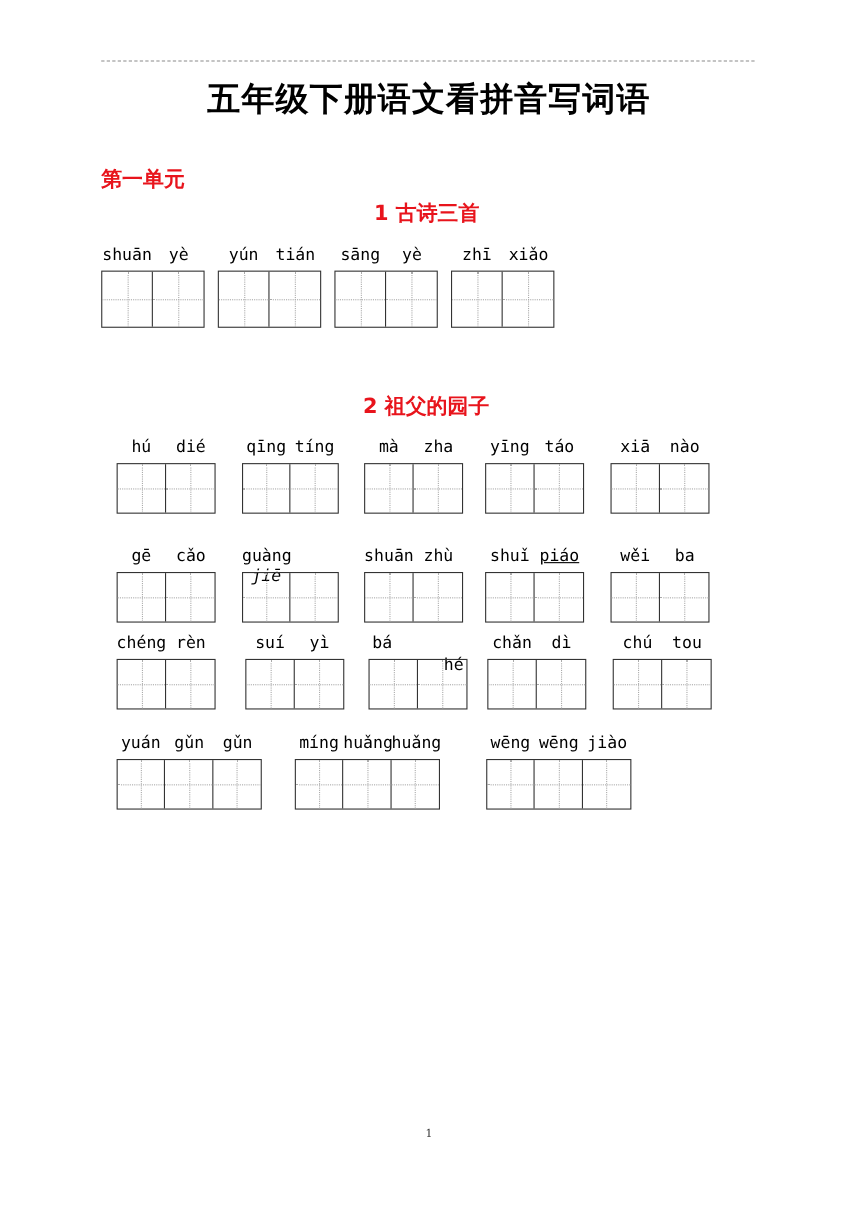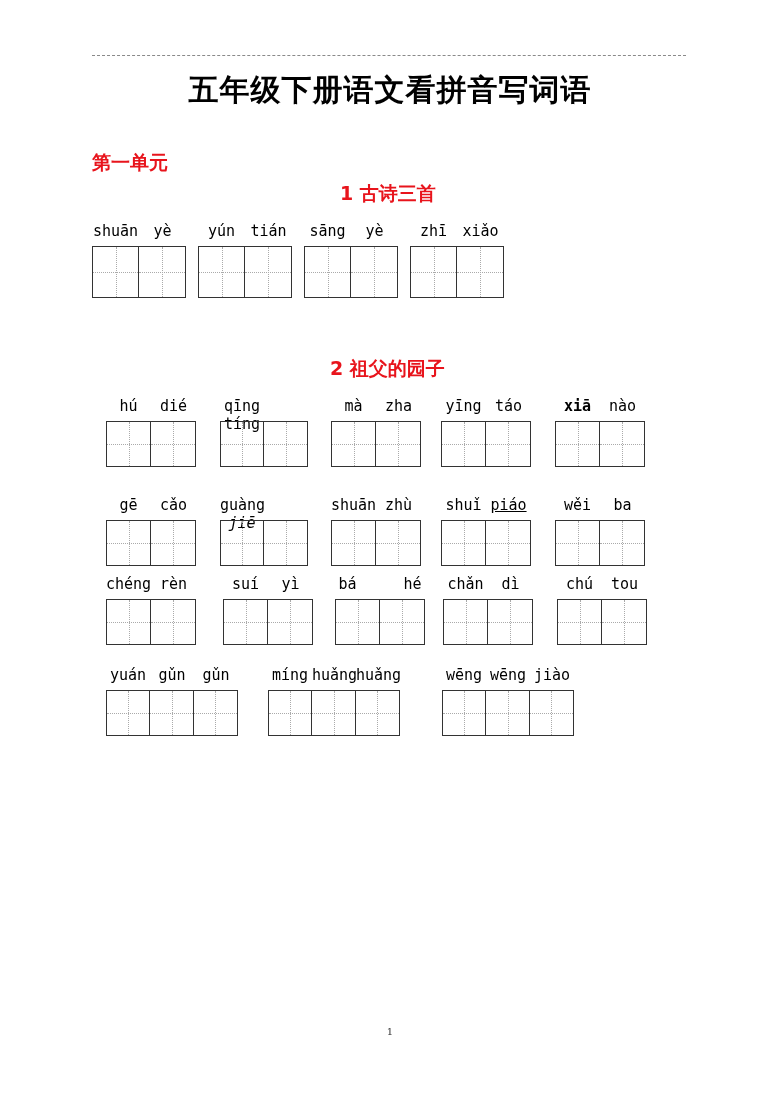--- a/index.html
+++ b/index.html
@@ -77,21 +77,21 @@
       <div class="py" style="width: 90px;">
         <span style="width: 45px;">hú</span>
         <span style="width: 45px;">dié</span>
       </div>
       <div class="grid" style="top: 24px; width: 90px; height: 46px;">
         <div class="cell" style="width: 45px; height: 100%;"></div>
         <div class="cell" style="width: 45px; height: 100%;"></div>
       </div>
     </div>
     <div class="item" style="left: 220px; top: 397px; width: 88px;">
-      <div class="py" style="width: 88px; flex-direction: column;">
+      <div class="py" style="width: 88px;">
         <span style="width: 44px;">qīng</span>
         <span style="width: 44px;">tíng</span>
       </div>
       <div class="grid" style="top: 24px; width: 88px; height: 46px;">
         <div class="cell" style="width: 44px; height: 100%;"></div>
         <div class="cell" style="width: 44px; height: 100%;"></div>
       </div>
     </div>
     <div class="item" style="left: 331px; top: 397px; width: 90px;">
       <div class="py" style="width: 90px;">
@@ -108,21 +108,21 @@
         <span style="width: 45px;">yīng</span>
         <span style="width: 45px;">táo</span>
       </div>
       <div class="grid" style="top: 24px; width: 90px; height: 46px;">
         <div class="cell" style="width: 45px; height: 100%;"></div>
         <div class="cell" style="width: 45px; height: 100%;"></div>
       </div>
     </div>
     <div class="item" style="left: 555px; top: 397px; width: 90px;">
       <div class="py" style="width: 90px;">
-        <span style="width: 45px; font-weight: bold;">xiā</span>
+        <span style="width: 45px;">xiā</span>
         <span style="width: 45px;">nào</span>
       </div>
       <div class="grid" style="top: 24px; width: 90px; height: 46px;">
         <div class="cell" style="width: 45px; height: 100%;"></div>
         <div class="cell" style="width: 45px; height: 100%;"></div>
       </div>
     </div>
     <div class="item" style="left: 106px; top: 496px; width: 90px;">
       <div class="py" style="width: 90px;">
         <span style="width: 45px;">gē</span>
@@ -189,21 +189,21 @@
         <span style="width: 45px;">yì</span>
       </div>
       <div class="grid" style="top: 24px; width: 90px; height: 46px;">
         <div class="cell" style="width: 45px; height: 100%;"></div>
         <div class="cell" style="width: 45px; height: 100%;"></div>
       </div>
     </div>
     <div class="item" style="left: 335px; top: 575px; width: 90px;">
       <div class="py" style="width: 90px; gap: 40px;">
         <span style="width: 45px;">bá</span>
-        <span style="width: 45px;">hé</span>
+        <span style="width: 45px; margin-top: 20px;">hé</span>
       </div>
       <div class="grid" style="top: 24px; width: 90px; height: 46px;">
         <div class="cell" style="width: 45px; height: 100%;"></div>
         <div class="cell" style="width: 45px; height: 100%;"></div>
       </div>
     </div>
     <div class="item" style="left: 443px; top: 575px; width: 90px;">
       <div class="py" style="width: 90px;">
         <span style="width: 45px;">chǎn</span>
         <span style="width: 45px;">dì</span>

